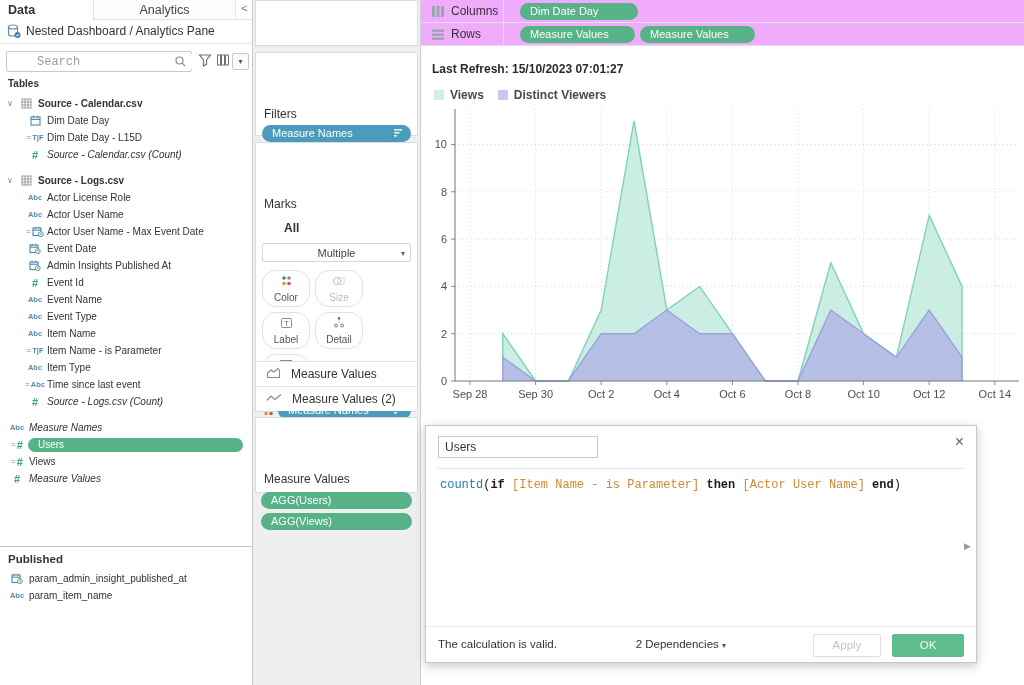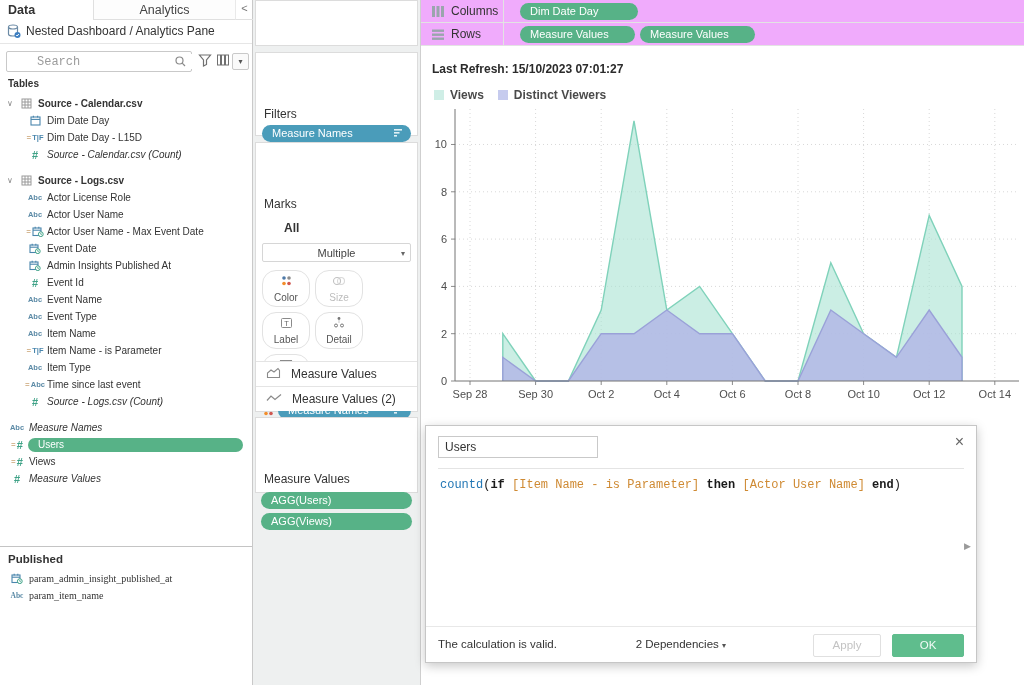--- a/index.html
+++ b/index.html
@@ -33,21 +33,21 @@
   .f-label { font-size:10px; color:#333; padding-left:3px; }
   .f-label.bold { font-weight:bold; }
   .f-label.italic { font-style:italic; }
   .field-row.selected .sel-pill { background:#57b287; border-radius:9px; color:#fff; padding:1px 10px 2px 10px; margin-left:2px; width:215px; }
   .icon-abc { color:#5b8aa6; font-size:7.5px; font-weight:bold; letter-spacing:0; }
   .icon-hash { color:#3fa287; font-size:11px; font-weight:bold; }
   .icon-eq { color:#b07a35; font-size:8px; margin-right:1px; }
   .icon-tf { color:#4a86ad; font-size:7.5px; font-weight:bold; }
   .params-divider { position:absolute; left:0; top:546px; width:252px; border-top:1px solid #c4c4c4; }
   .params-label { position:absolute; left:8px; top:553px; font-weight:bold; font-size:11.5px; }
-  .param-list { position:absolute; left:0; top:570px; width:252px;font-family:Liberation Serif, serif; }
+  .param-list { position:absolute; left:0; top:570px; width:252px; }
 
   
   .shelf-col { position:absolute; left:253px; top:0; width:168px; height:685px; background:#eef0f0; border-right:1px solid #cfcfcf; }
   .card { position:absolute; left:2px; width:163px; background:#fff; border:1px solid #dcdcdc; }
   .card-label { font-size:12px; color:#333; padding:6px 0 0 8px;margin-top:48px; }
   .pill { height:17px; border-radius:9px; color:#fff; font-size:11px; display:flex; align-items:center; padding:0 8px 1px 10px; margin:4px 0 0 0; overflow:hidden; white-space:nowrap; }
   .pill.blue { background:#4a9cba; }
   .pill.green { background:#57b287; }
   .pill .pr-icon { margin-left:auto; flex:none; }
   .filters-pills { padding:0 6px 8px 6px; }

